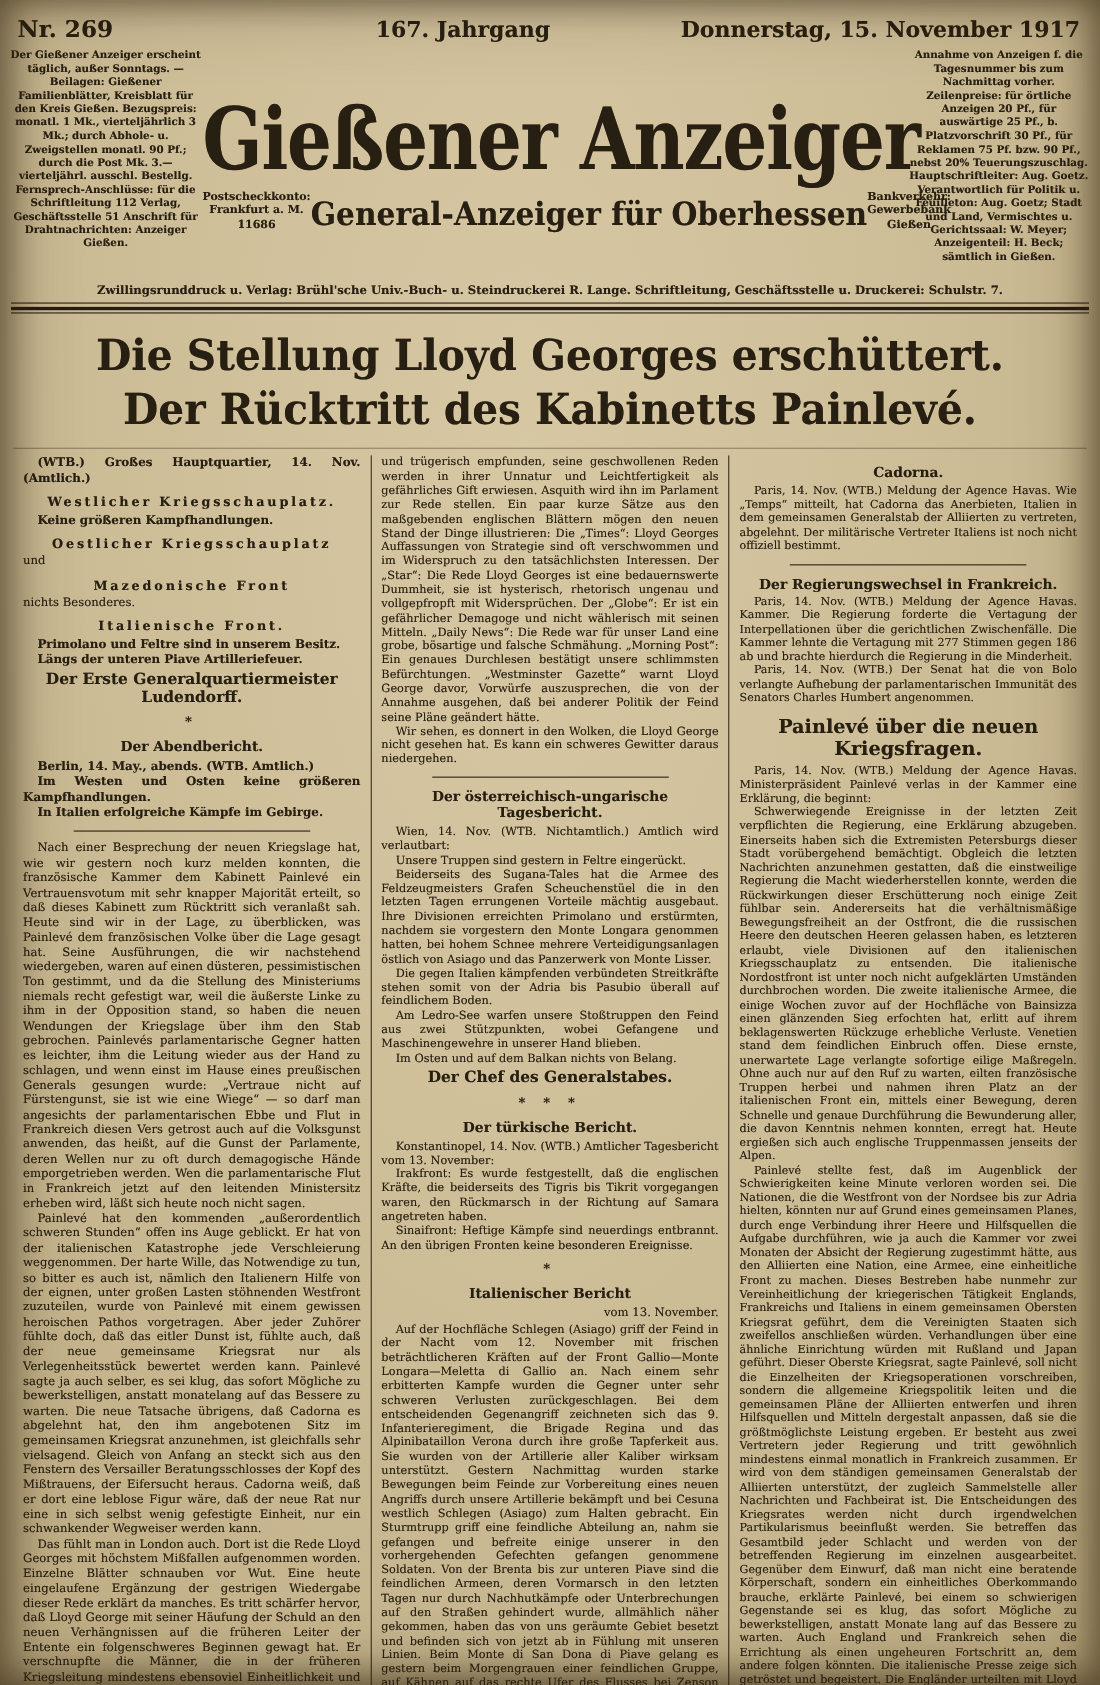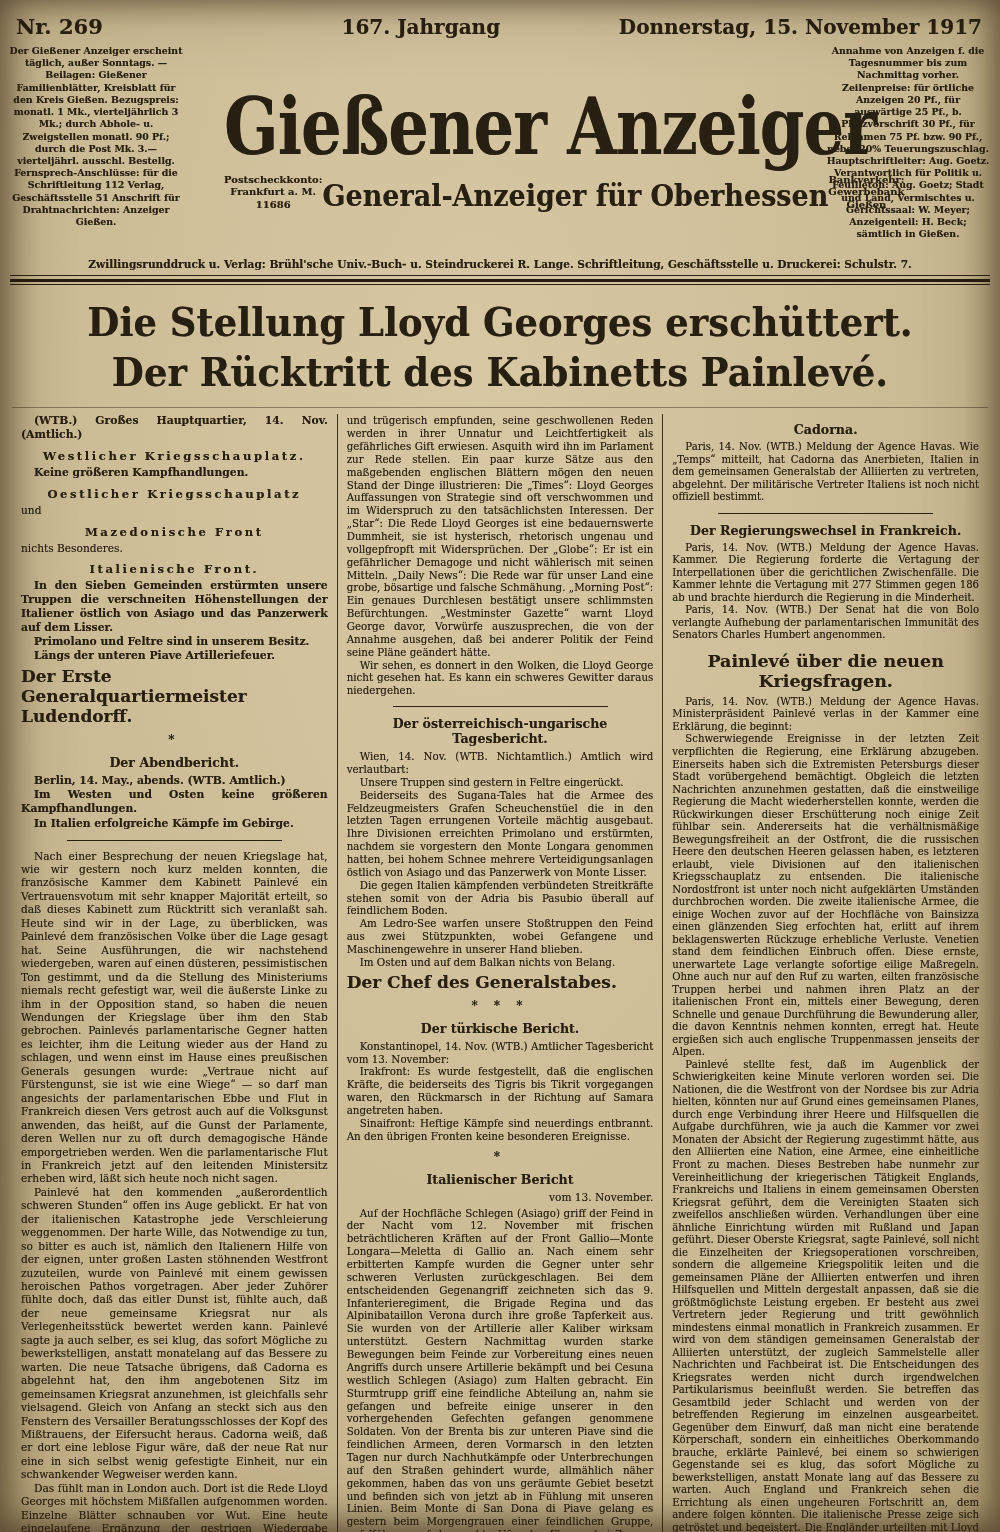--- a/index.html
+++ b/index.html
@@ -16,21 +16,21 @@
     content:"";position:absolute;inset:0;pointer-events:none;
     box-shadow:inset 0 0 70px rgba(60,45,20,.38), inset 14px 0 28px rgba(40,30,12,.28),
                inset -10px 0 26px rgba(50,38,18,.30), inset 0 -12px 34px rgba(50,38,18,.26);
   }
   
   .topline{display:flex;justify-content:space-between;align-items:baseline;
     padding:14px 18px 0 16px;font-weight:bold;}
   .topline .issue{font-size:21px;}
   .topline .volume{font-size:20px;margin-left:120px;}
   .topline .date{font-size:20px;text-align:right;}
-  .masthead-row{display:flex;align-items:stretch;padding:2px 10px 0 8px;gap:40px;}
+  .masthead-row{display:flex;align-items:stretch;padding:2px 10px 0 8px;}
   .side-notice{width:176px;font-size:9.4px;line-height:1.3;font-weight:bold;
     text-align:center;padding-top:4px;}
   .side-notice.right{width:164px;}
   .mast-center{flex:1;display:flex;flex-direction:column;justify-content:center;min-width:0;}
   .mast-title{text-align:center;font-weight:bold;font-size:64px;line-height:1.02;
     letter-spacing:-1px;transform:scaleY(1.22);transform-origin:center 60%;
     margin-top:26px;white-space:nowrap;}
   .subtitle-row{display:flex;align-items:flex-end;margin-top:12px;}
   .post-note,.bank-note{width:150px;font-size:10px;font-weight:bold;text-align:center;
     line-height:1.25;white-space:pre-line;}
@@ -50,21 +50,21 @@
   .col{flex:1;min-width:0;overflow:hidden;padding:0 9px;}
   .col + .col{border-left:1.4px solid #3a2f1a;}
   .blk{margin:0;}
   .blk-h{text-align:center;font-weight:bold;font-size:12.6px;margin:8px 0 4px;}
   .blk-hl{text-align:center;font-weight:bold;font-size:17.5px;margin:9px 0 5px;}
   .blk-sp{text-align:center;font-weight:bold;font-size:11.6px;letter-spacing:2.6px;margin:7px 0 3px;}
   .blk-sub{text-align:right;font-size:10.6px;margin:0 0 4px;}
   .blk-p{font-size:10.6px;line-height:1.27;text-align:justify;text-indent:13px;}
   .blk-pn{font-size:10.6px;line-height:1.27;text-align:justify;text-indent:0;}
   .blk-pb{font-size:10.8px;line-height:1.3;text-align:justify;text-indent:13px;font-weight:bold;}
-  .blk-sig{text-align:left;font-weight:bold;font-size:17px;white-space:pre-line;margin:3px 0;}
+  .blk-sig{text-align:center;font-weight:bold;font-size:14px;white-space:pre-line;margin:3px 0;}
   .blk-rule{border-top:1.6px solid #2a2114;width:215px;margin:9px auto;}
   .blk-star{text-align:center;font-weight:bold;font-size:12px;margin:7px 0;letter-spacing:6px;}
   .col3 .blk-p,.col3 .blk-pn{font-size:10.1px;line-height:1.24;}
   .col2 .blk-p,.col2 .blk-pn{font-size:10.3px;line-height:1.25;}
 </style>
 </head>
 <body>
 
 <div class="page">
 
@@ -107,21 +107,20 @@
   <div class="columns">
     <div class="col col1">
         <div class="blk blk-pb">(WTB.) Großes Hauptquartier, 14. Nov. (Amtlich.)</div>
         <div class="blk blk-sp">Westlicher Kriegsschauplatz.</div>
         <div class="blk blk-pb">Keine größeren Kampfhandlungen.</div>
         <div class="blk blk-sp">Oestlicher Kriegsschauplatz</div>
         <div class="blk blk-pn">und</div>
         <div class="blk blk-sp">Mazedonische Front</div>
         <div class="blk blk-pn">nichts Besonderes.</div>
         <div class="blk blk-sp">Italienische Front.</div>
-        <div class="blk blk-pb">In den Sieben Gemeinden erstürmten unsere Truppen die verschneiten Höhenstellungen der Italiener östlich von Asiago und das Panzerwerk auf dem Lisser.</div>
         <div class="blk blk-pb">Primolano und Feltre sind in unserem Besitz.</div>
         <div class="blk blk-pb">Längs der unteren Piave Artilleriefeuer.</div>
         <div class="blk blk-sig">Der Erste Generalquartiermeister
 Ludendorff.</div>
         <div class="blk blk-star">*</div>
         <div class="blk blk-h">Der Abendbericht.</div>
         <div class="blk blk-pb">Berlin, 14. May., abends. (WTB. Amtlich.)</div>
         <div class="blk blk-pb">Im Westen und Osten keine größeren Kampfhandlungen.</div>
         <div class="blk blk-pb">In Italien erfolgreiche Kämpfe im Gebirge.</div>
         <div class="blk blk-rule"></div>

